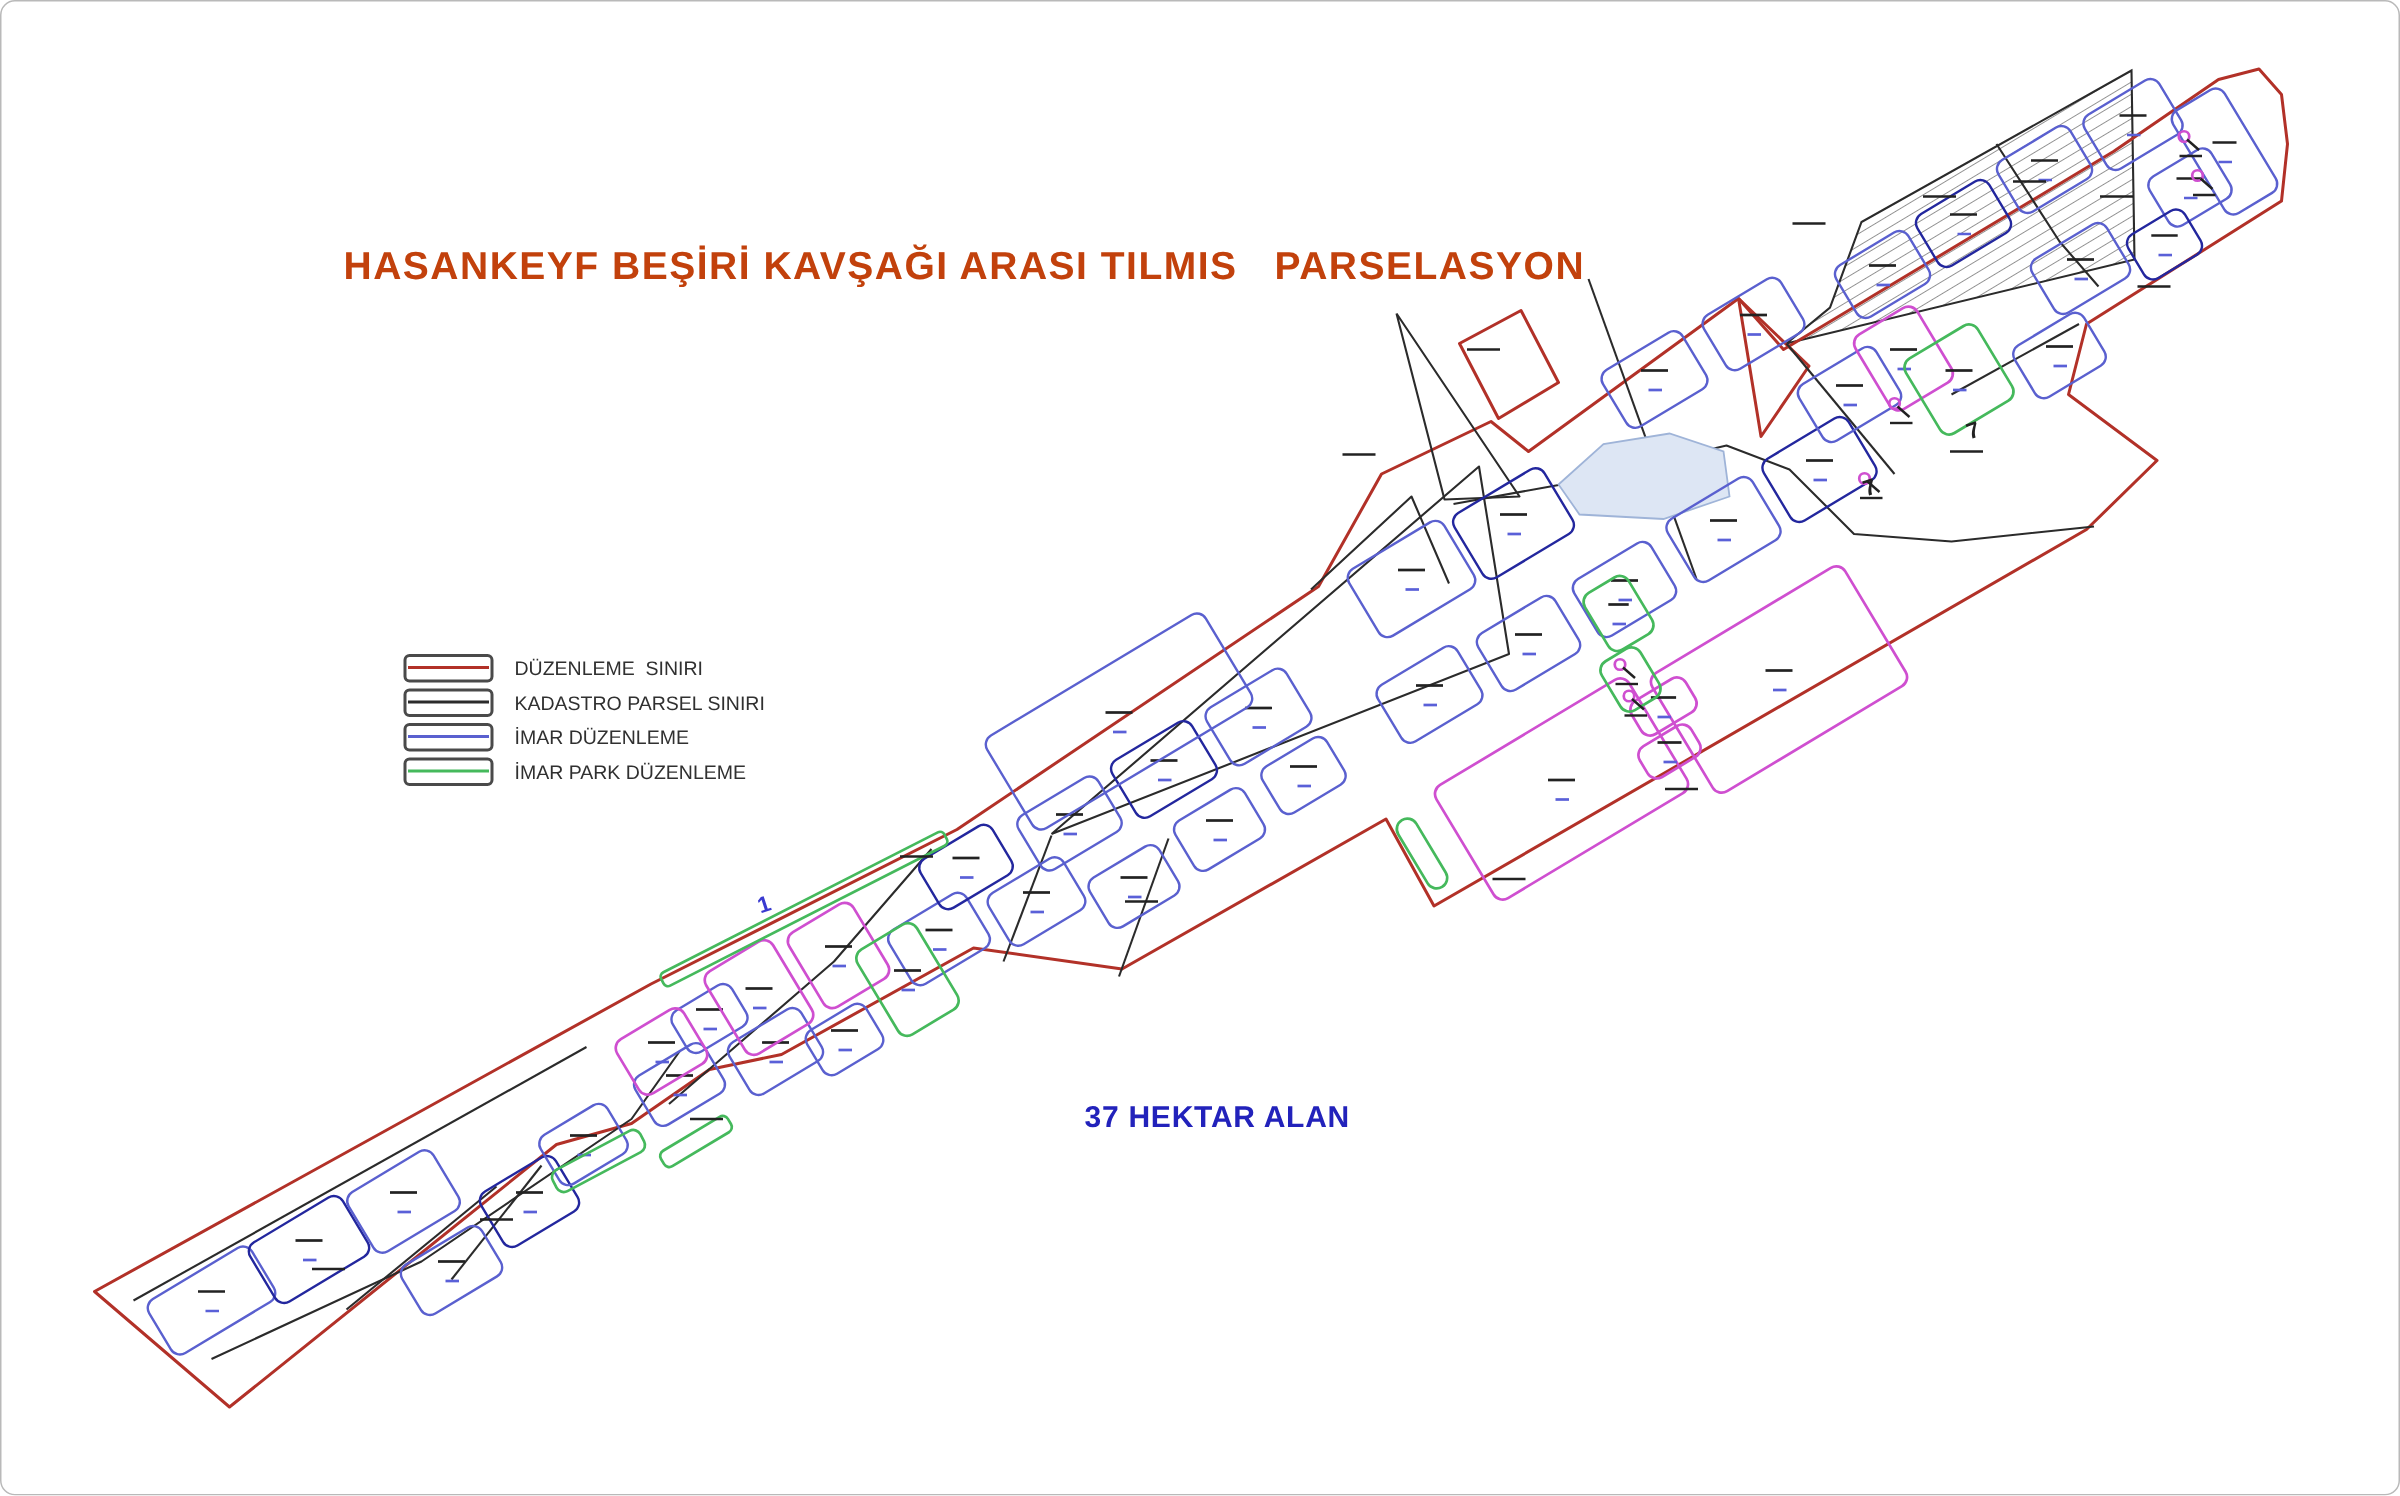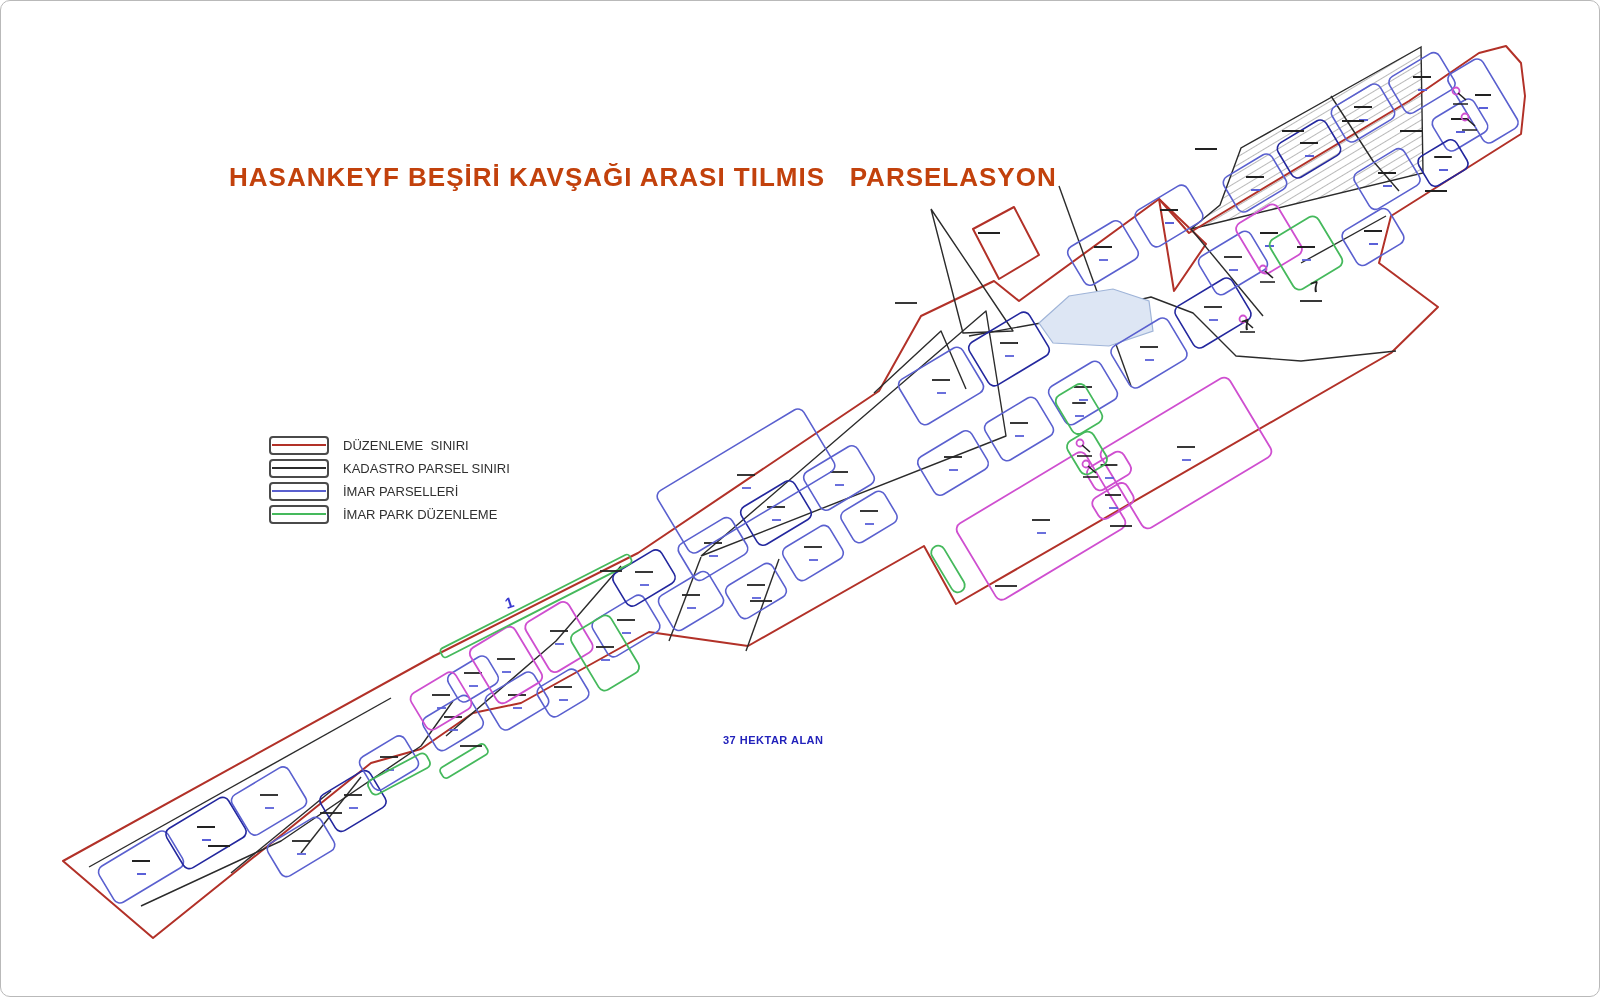--- a/index.html
+++ b/index.html
@@ -1,20 +1,20 @@
 <!DOCTYPE html>
 <html><head>
 <meta charset="utf-8">
 <style>
   html,body{margin:0;padding:0;background:#ffffff;}
   body{width:1600px;height:997px;overflow:hidden;font-family:"Liberation Sans",sans-serif;}
   .frame{position:relative;width:1598px;height:995px;border:1px solid #b9b9b9;border-radius:10px;background:#ffffff;overflow:hidden;}
   #map-svg{position:absolute;left:0;top:0;width:1600px;height:997px;}
   .map-title{position:absolute;left:228px;top:161px;font-size:26px;font-weight:bold;letter-spacing:1px;white-space:pre;}
-  .area-label{position:absolute;left:722px;top:733px;font-size:11px;font-weight:bold;letter-spacing:.5px;text-align:center;}
+  .area-label{position:absolute;left:722px;top:733px;font-size:20px;font-weight:bold;letter-spacing:.5px;text-align:center;}
   .legend{position:absolute;left:268px;top:415px;display:flex;flex-direction:column;gap:5px;margin-top:20px;}
   .legend-row{display:flex;align-items:center;gap:14px;height:18px;}
   .legend-swatch{width:56px;height:15px;border:2px solid #4a4a4a;border-radius:4px;position:relative;background:#fff;flex:0 0 auto;}
   .legend-swatch .mid{position:absolute;left:1px;right:1px;top:50%;height:2px;margin-top:-1px;}
   .legend-label{font-size:13px;color:#303030;white-space:pre;}
 </style>
 </head>
 <body>
 
 <div class="frame">
@@ -361,21 +361,21 @@
       <div class="legend-row">
         <span class="legend-swatch">
           <span class="mid" style="background: rgb(43, 43, 43);"></span>
         </span>
         <span class="legend-label">KADASTRO PARSEL SINIRI</span>
       </div>
       <div class="legend-row">
         <span class="legend-swatch">
           <span class="mid" style="background: rgb(90, 96, 207);"></span>
         </span>
-        <span class="legend-label">İMAR PARSELLERİ</span>
+        <span class="legend-label">İMAR DÜZENLEME</span>
       </div>
       <div class="legend-row">
         <span class="legend-swatch">
           <span class="mid" style="background: rgb(69, 185, 92);"></span>
         </span>
         <span class="legend-label">İMAR PARK DÜZENLEME</span>
       </div>
     </div>
 
   <div class="area-label" style="color: rgb(34, 34, 187);">37 HEKTAR ALAN</div>

